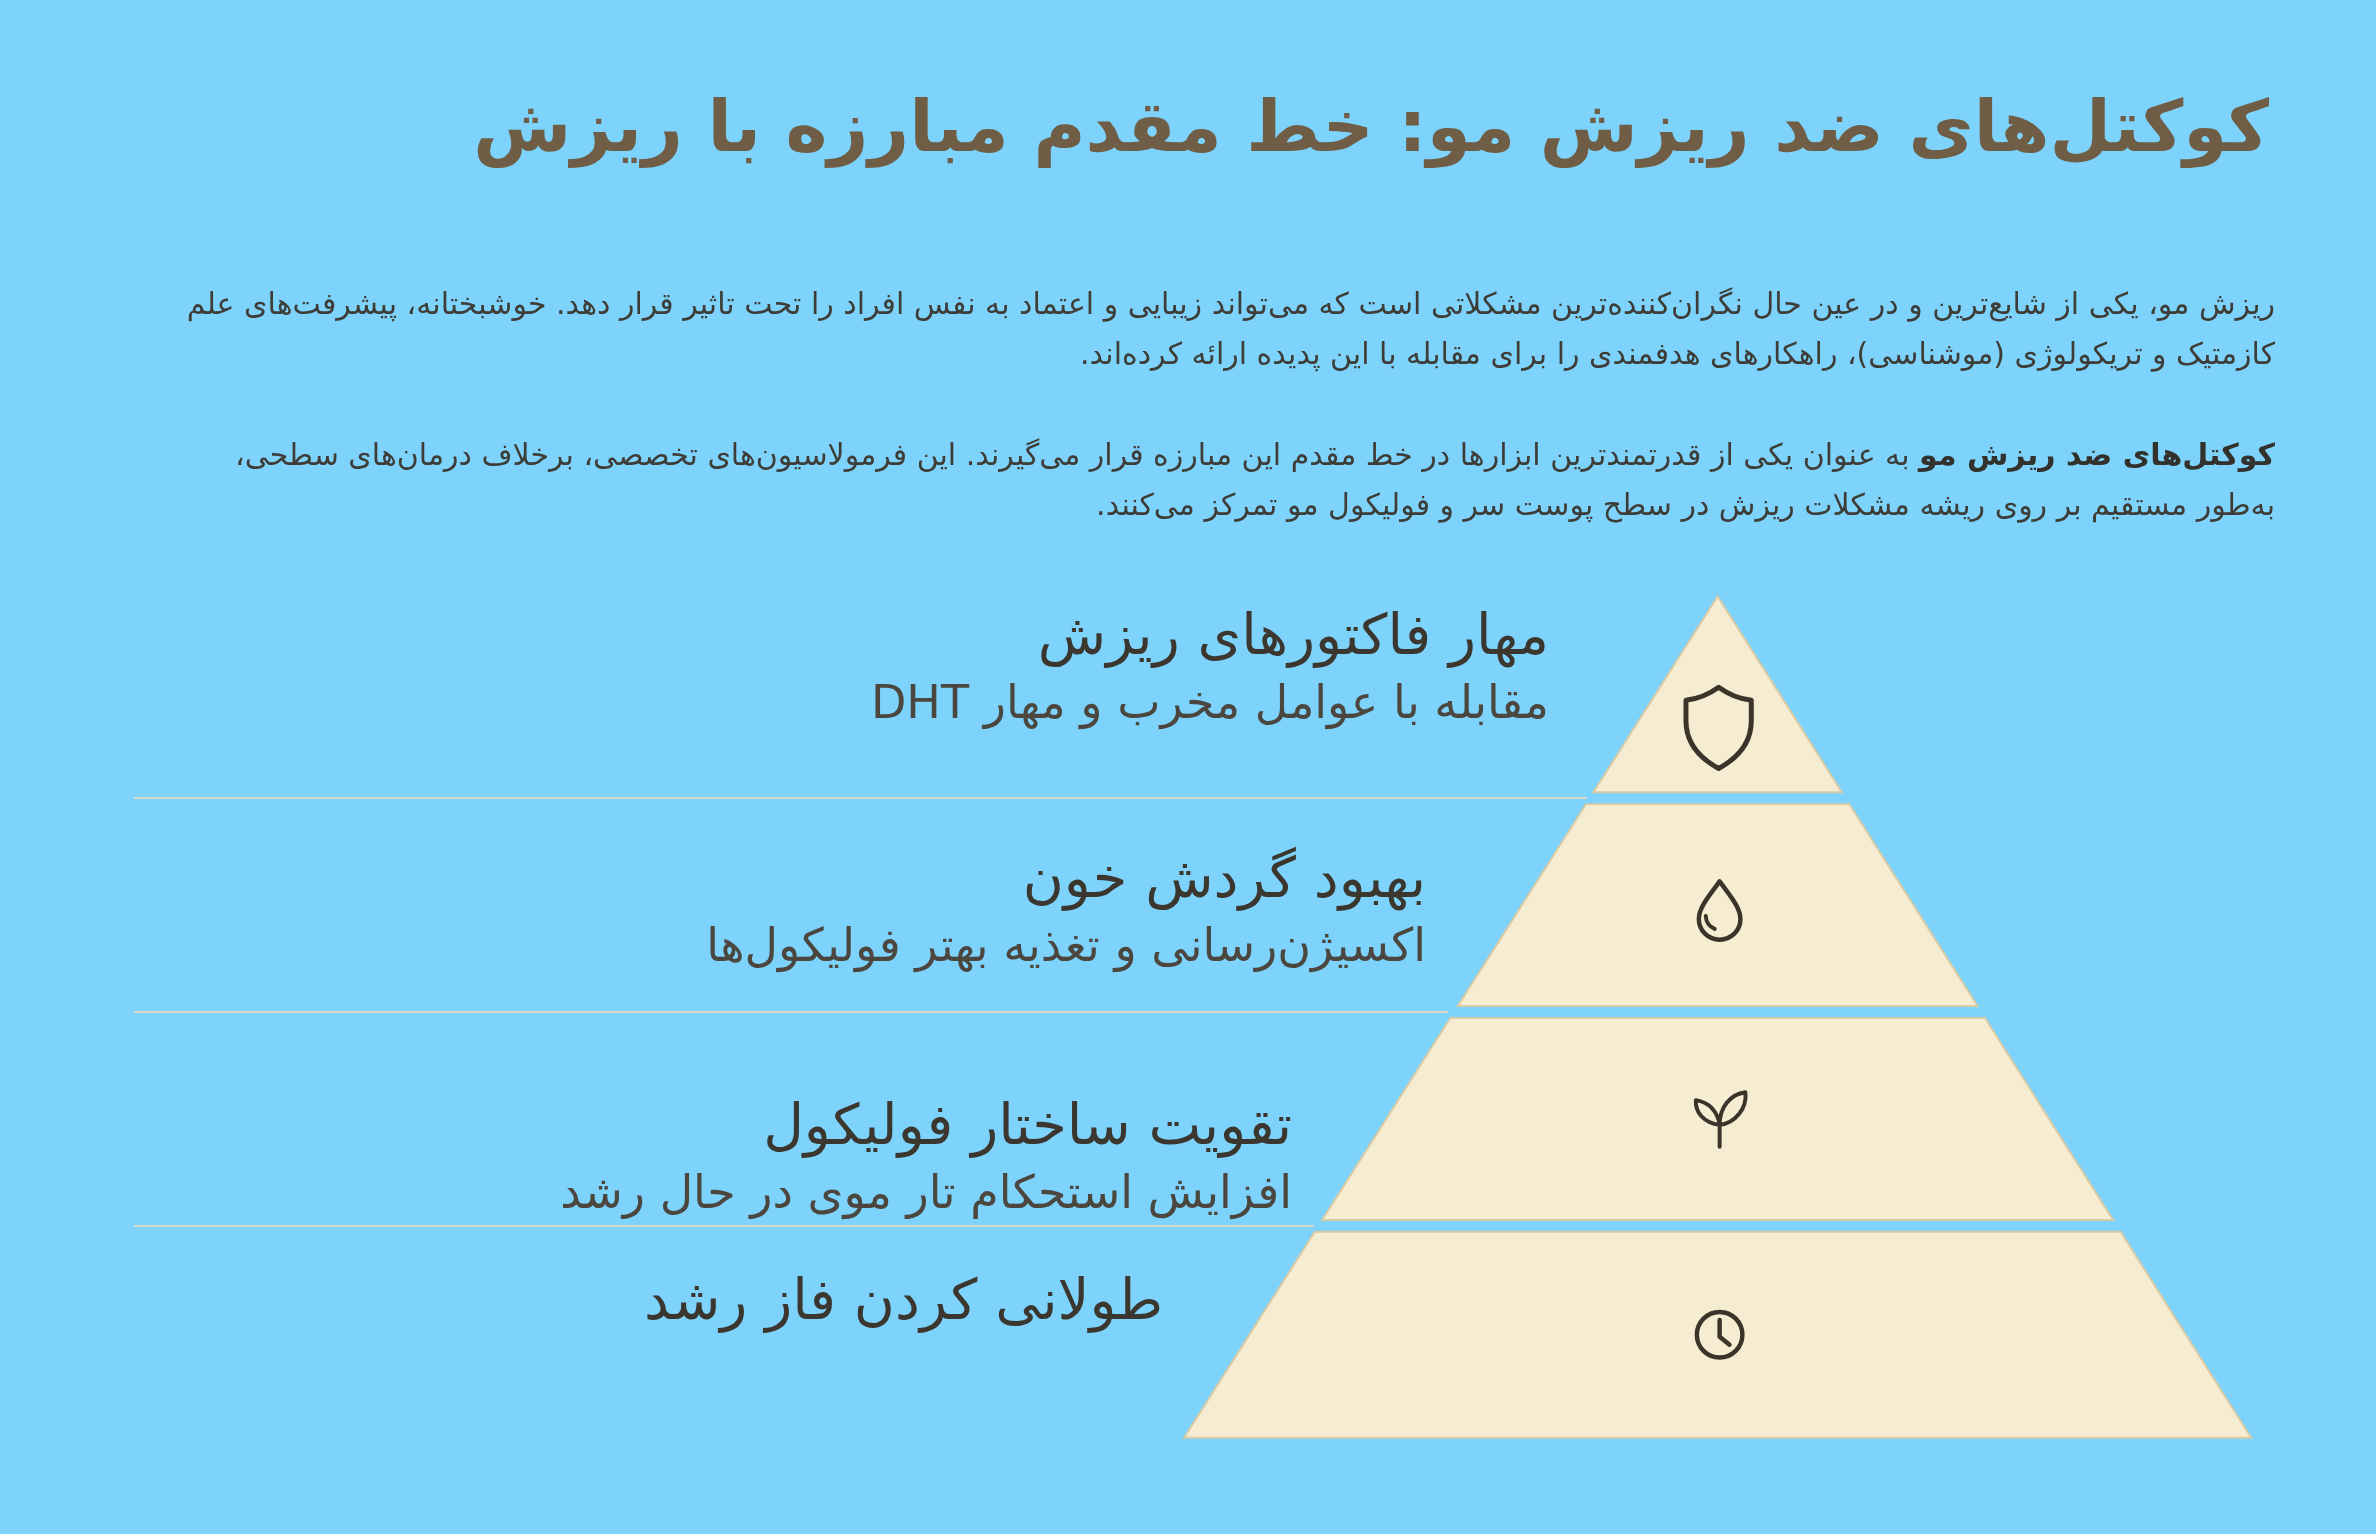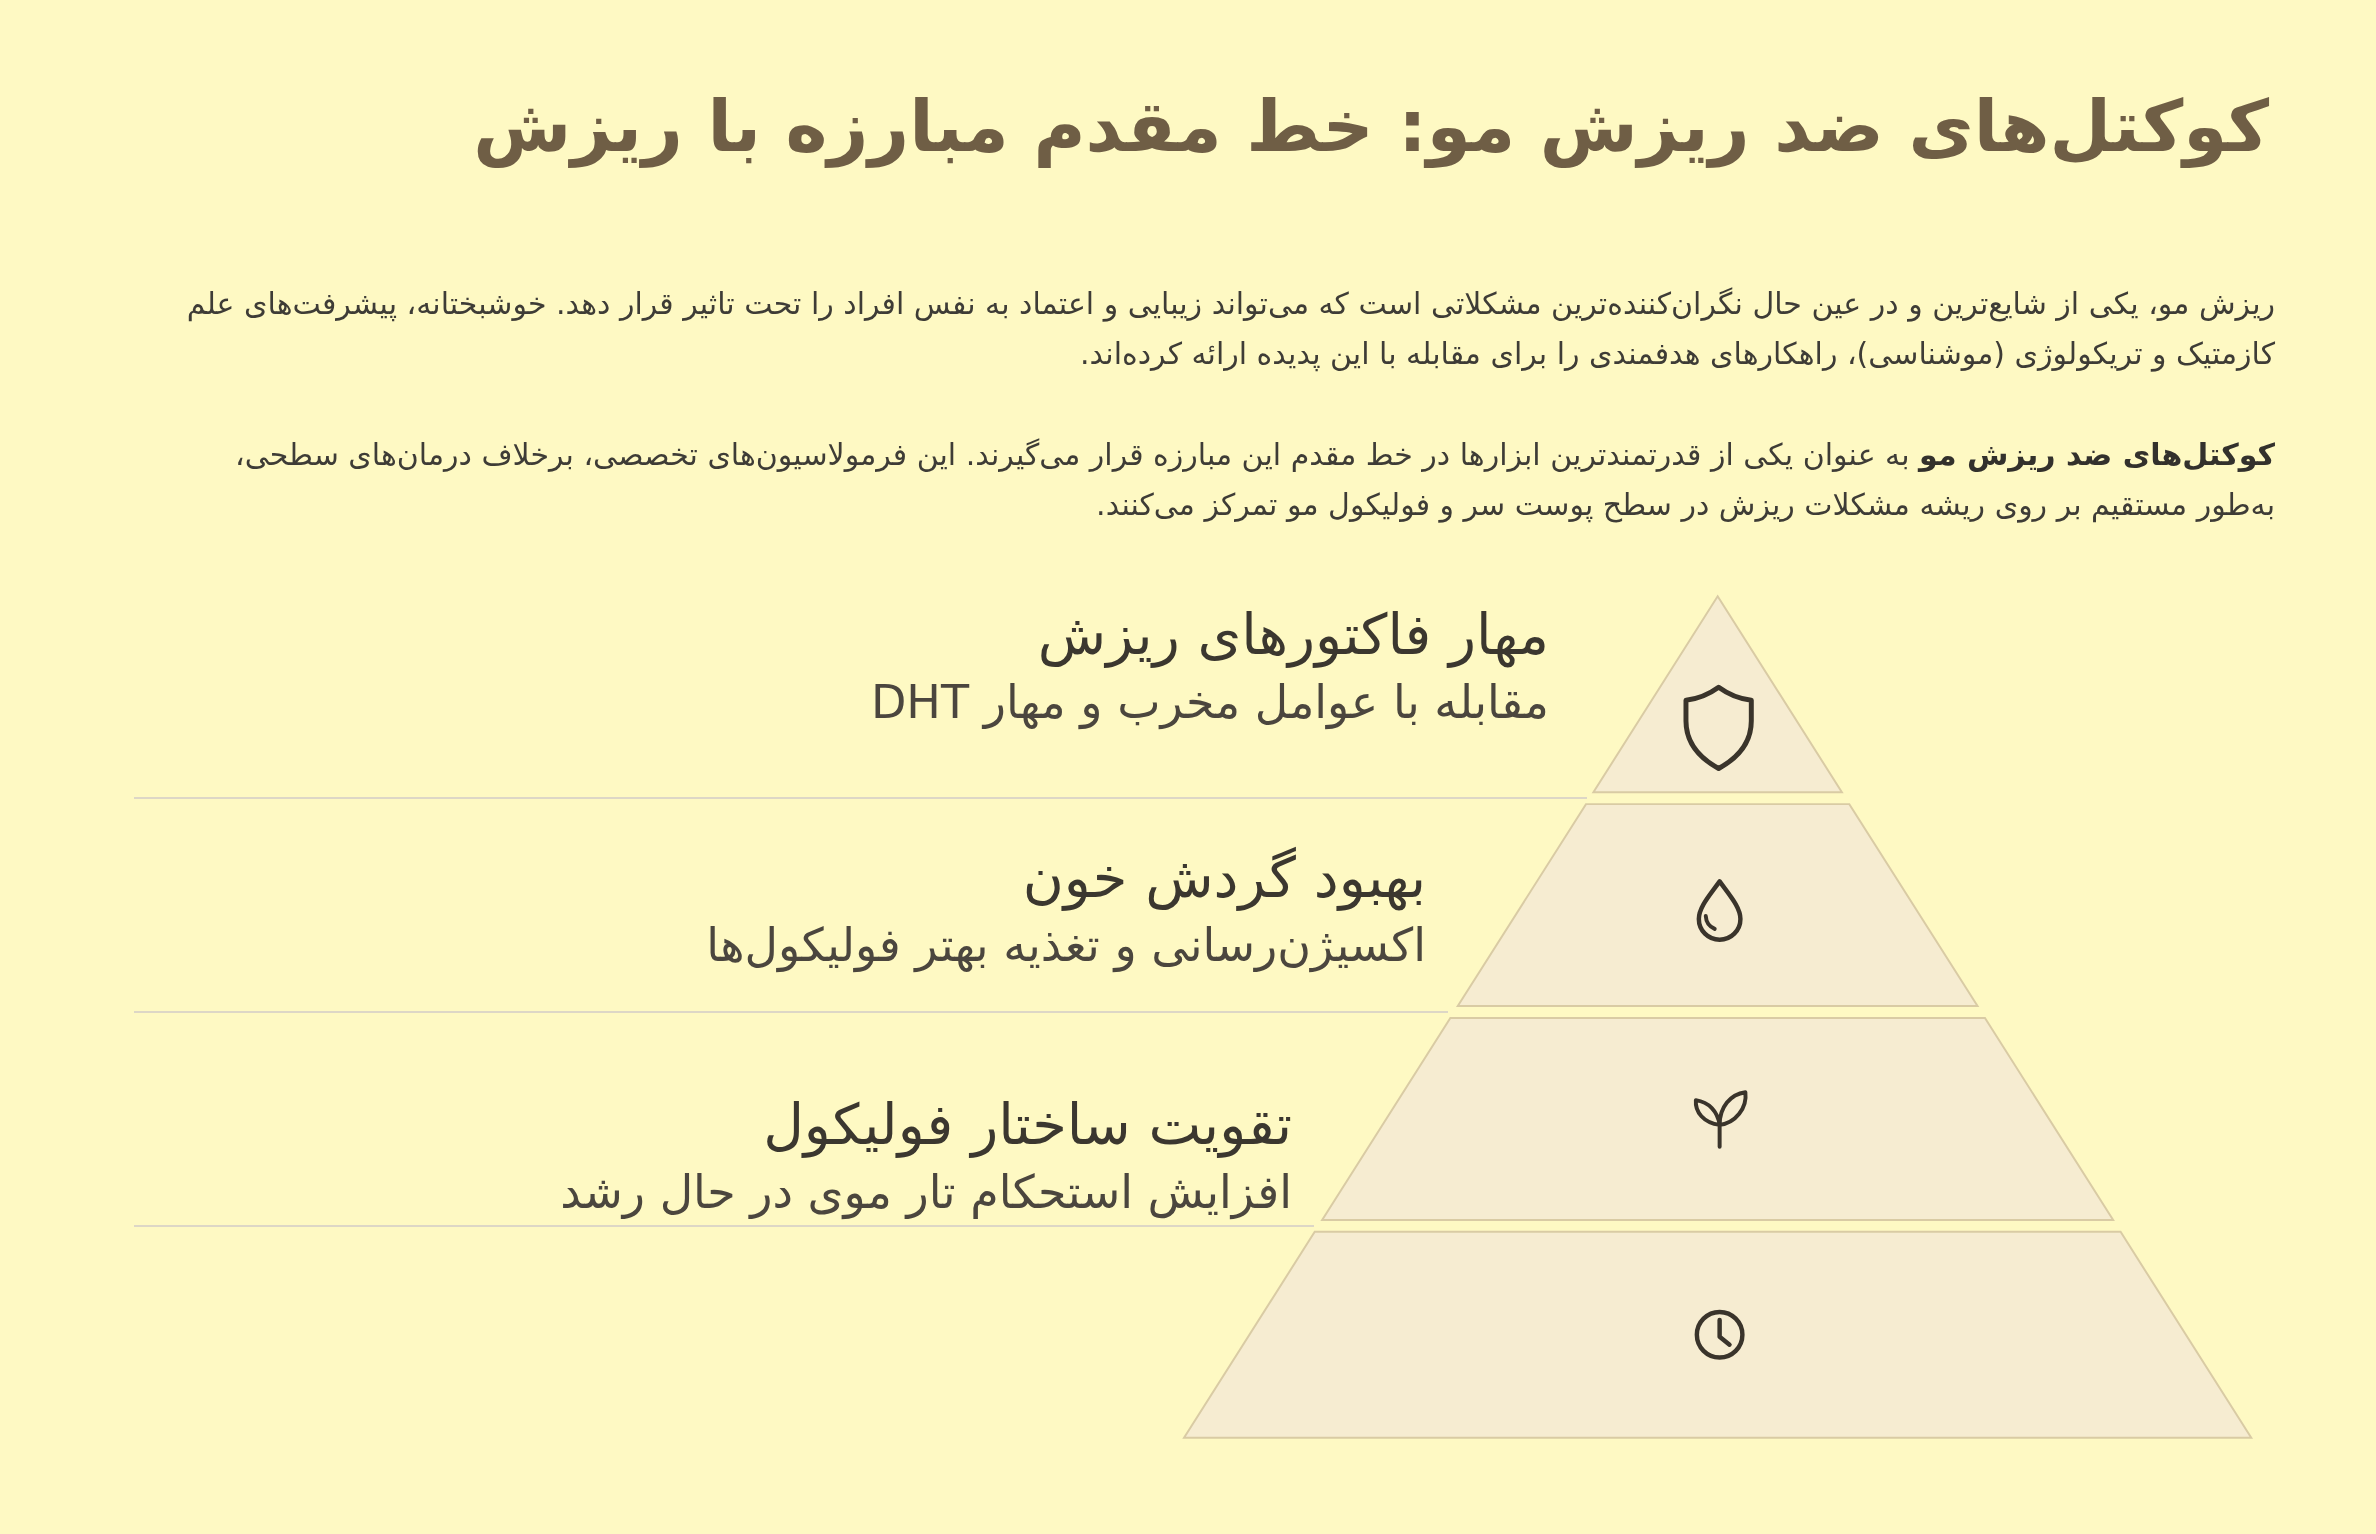--- a/index.html
+++ b/index.html
@@ -1,18 +1,18 @@
 <!DOCTYPE html>
 <html lang="fa"><head>
 <meta charset="utf-8">
 <style>
   html,body{margin:0;padding:0;background:#faf8f1;}
   #canvas{
     position:relative;width:2376px;height:1535px;overflow:hidden;
-    background:#fef9c3;
+    background:#7dd3fc;
     font-family:"DejaVu Sans", sans-serif;
     direction:rtl;
   }
   .page-title{
     position:absolute;top:79px;right:107px;left:107px;
     margin:0;text-align:right;
     font-size:71px;font-weight:600;line-height:1.35;
     color:#6f5e45;
   }
   .intro{
@@ -91,16 +91,17 @@
   </div>
   <div class="level-text" id="level-text-2">
     <p class="level-title">بهبود گردش خون</p>
     <p class="level-subtitle">اکسیژن‌رسانی و تغذیه بهتر فولیکول‌ها</p>
   </div>
   <div class="level-text" id="level-text-3">
     <p class="level-title">تقویت ساختار فولیکول</p>
     <p class="level-subtitle">افزایش استحکام تار موی در حال رشد</p>
   </div>
   <div class="level-text" id="level-text-4">
+    <p class="level-title">طولانی کردن فاز رشد</p>
   </div>
 
 </div>
 
 
 </body></html>

